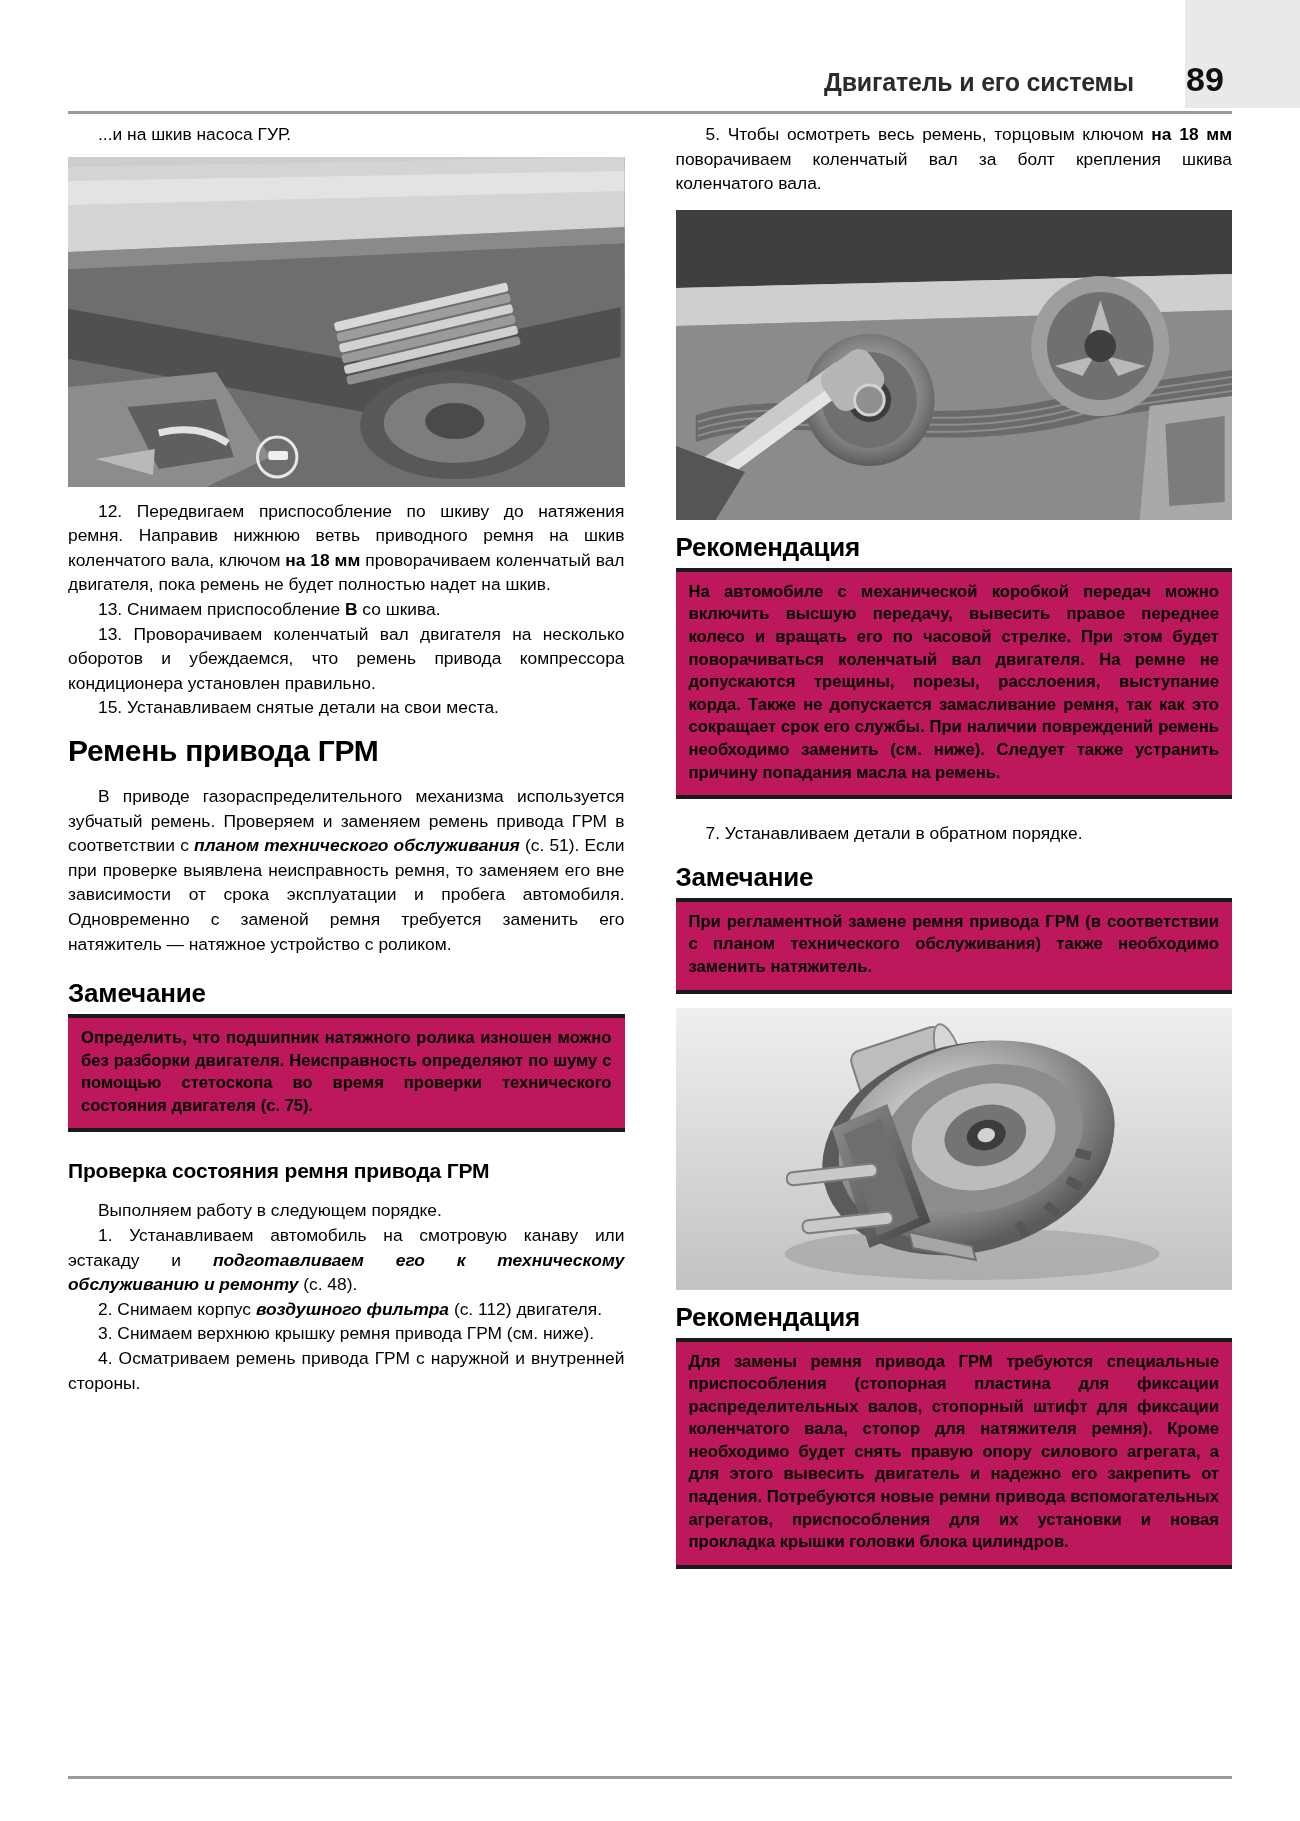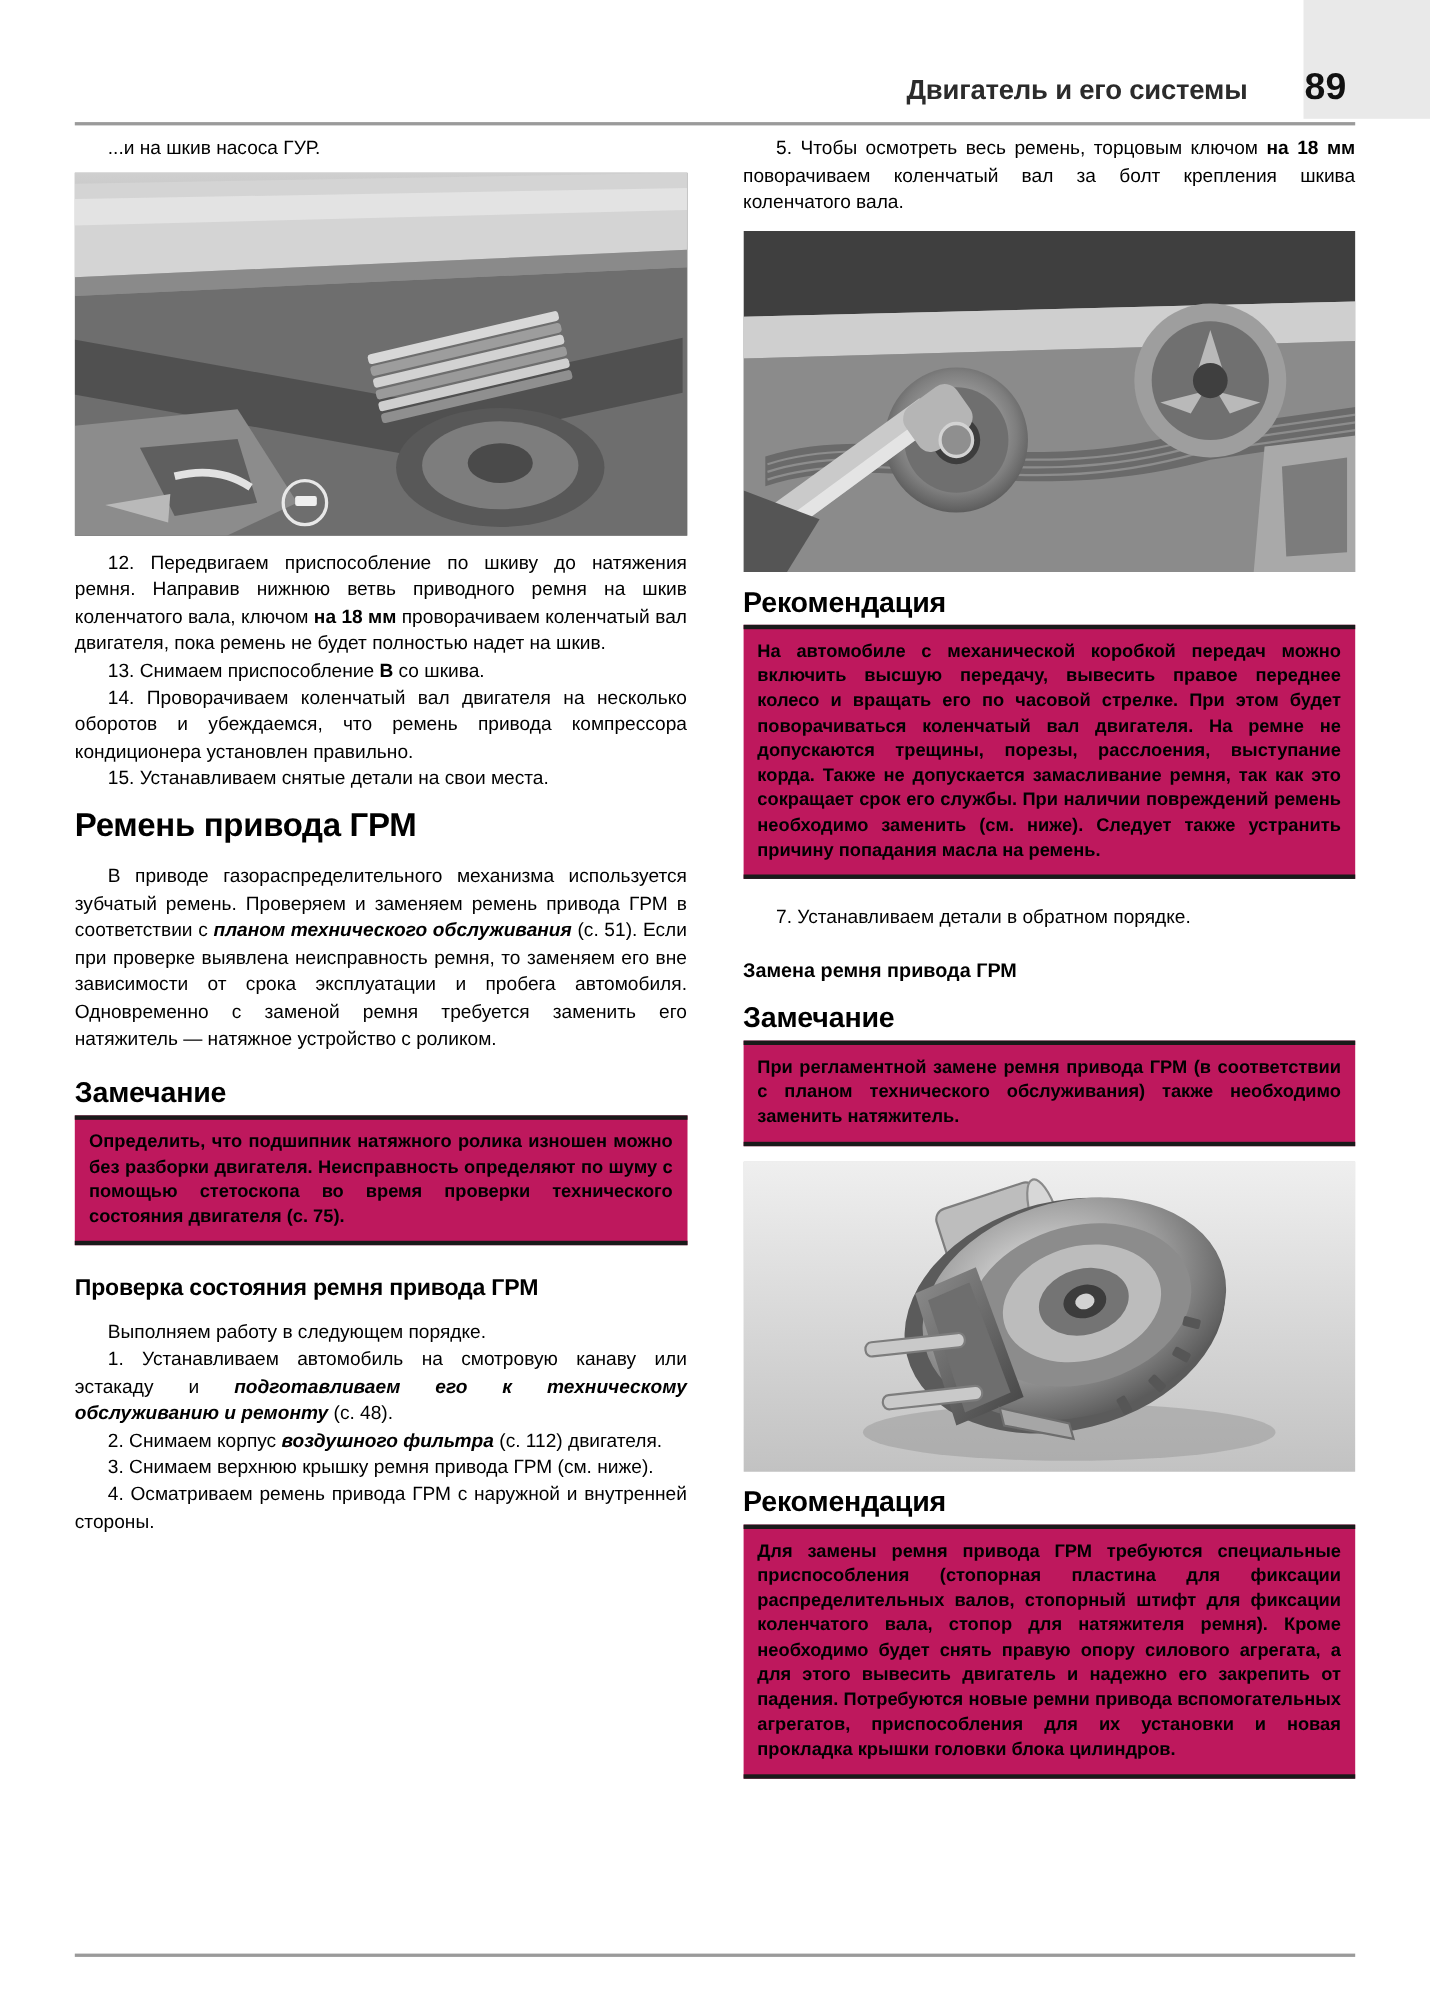--- a/index.html
+++ b/index.html
@@ -224,21 +224,21 @@
           <path d="M28 302 L88 292 L86 318 Z" fill="#b9b9b9"></path>
 
           <path d="M0 24 L564 14 L564 34 L0 48 Z" fill="#efefef" opacity="0.55"></path>
         </svg>
       </div>
 
       <p class="body"><span>12. Передвигаем приспособление по шкиву до натяжения ремня. Направив нижнюю ветвь приводного ремня на шкив коленчатого вала, ключом </span><b>на 18 мм</b><span> проворачиваем коленчатый вал двигателя, пока ремень не будет полностью надет на шкив.</span></p>
 
       <p class="body"><span>13. Снимаем приспособление </span><b>В</b><span> со шкива.</span></p>
 
-      <p class="body">14. Проворачиваем коленчатый вал двигателя на несколько оборотов и убеждаемся, что ремень привода компрессора кондиционера установлен правильно.</p>
+      <p class="body">13. Проворачиваем коленчатый вал двигателя на несколько оборотов и убеждаемся, что ремень привода компрессора кондиционера установлен правильно.</p>
 
       <p class="body">15. Устанавливаем снятые детали на свои места.</p>
 
       <h2 class="section">Ремень привода ГРМ</h2>
 
       <p class="body"><span>В приводе газораспределительного механизма используется зубчатый ремень. Проверяем и заменяем ремень привода ГРМ в соответствии с </span><em class="bi">планом технического обслуживания</em><span> (с. 51). Если при проверке выявлена неисправность ремня, то заменяем его вне зависимости от срока эксплуатации и пробега автомобиля. Одновременно с заменой ремня требуется заменить его натяжитель — натяжное устройство с роликом.</span></p>
 
       <h4 class="callout-title">Замечание</h4>
       <div class="callout">
         <p>Определить, что подшипник натяжного ролика изношен можно без разборки двигателя. Неисправность определяют по шуму с помощью стетоскопа во время проверки технического состояния двигателя (с. 75).</p>
@@ -315,21 +315,20 @@
         </svg>
       </div>
 
       <h4 class="callout-title" style="margin-top:12px;">Рекомендация</h4>
       <div class="callout">
         <p>На автомобиле с механической коробкой передач можно включить высшую передачу, вывесить правое переднее колесо и вращать его по часовой стрелке. При этом будет поворачиваться коленчатый вал двигателя. На ремне не допускаются трещины, порезы, расслоения, выступание корда. Также не допускается замасливание ремня, так как это сокращает срок его службы. При наличии повреждений ремень необходимо заменить (см. ниже). Следует также устранить причину попадания масла на ремень.</p>
       </div>
 
       <p class="body" style="margin-top:22px;">7. Устанавливаем детали в обратном порядке.</p>
 
-      <h3 class="subsection-sm">Замена ремня привода ГРМ</h3>
 
       <h4 class="callout-title" style="margin-top:16px;">Замечание</h4>
       <div class="callout">
         <p>При регламентной замене ремня привода ГРМ (в соответствии с планом технического обслуживания) также необходимо заменить натяжитель.</p>
       </div>
 
       <div class="photo" style="height:282px; margin-top:14px; background:#d5d5d5;">
         <svg viewBox="0 0 564 282" preserveAspectRatio="none" aria-hidden="true">
           <defs>
             <linearGradient id="g3bg" x1="0" y1="0" x2="0" y2="1">

